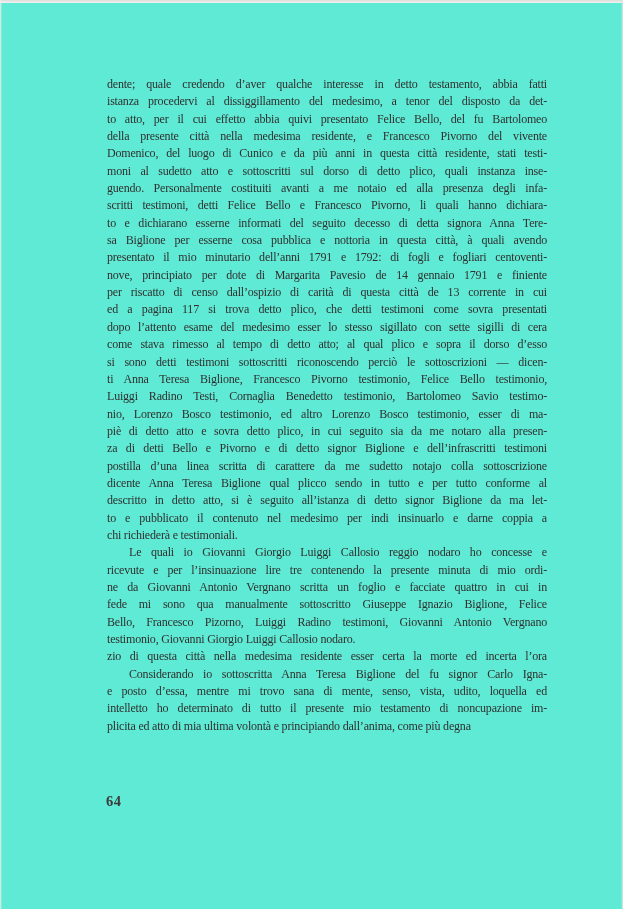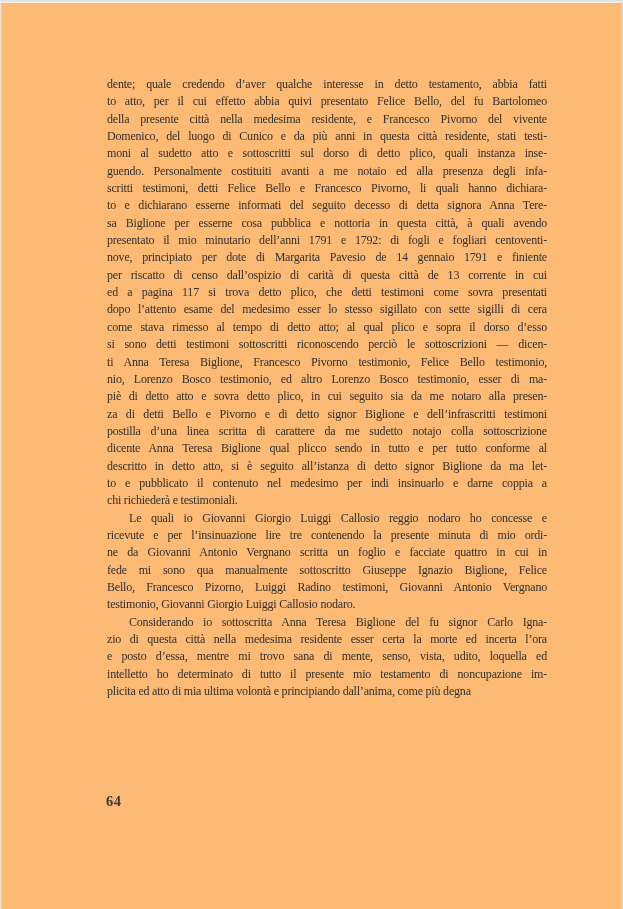--- a/index.html
+++ b/index.html
@@ -5,21 +5,21 @@
   html, body {
     margin: 0;
     padding: 0;
     background: #e9e9e7;
   }
   .page {
     position: relative;
     width: 623px;
     height: 909px;
     margin: 0 auto;
-    background: #fdba74;
+    background: #5eead4;
     overflow: hidden;
     font-family: "Liberation Serif", "DejaVu Serif", serif;
   }
   .scan-edge-top {
     position: absolute;
     top: 0; left: 0;
     width: 100%; height: 3px;
     background: linear-gradient(#dcdcda, #f2f2f0);
   }
   .scan-edge-right {
@@ -69,51 +69,53 @@
 </head>
 <body>
 
 <div class="page">
   <div class="scan-edge-top"></div>
   <div class="scan-edge-left"></div>
   <div class="scan-edge-right"></div>
 
   <div class="text-block">
       <div class="line">dente; quale credendo d’aver qualche interesse in detto testamento, abbia fatti</div>
+      <div class="line">istanza procedervi al dissiggillamento del medesimo, a tenor del disposto da det-</div>
       <div class="line">to atto, per il cui effetto abbia quivi presentato Felice Bello, del fu Bartolomeo</div>
       <div class="line">della presente città nella medesima residente, e Francesco Pivorno del vivente</div>
       <div class="line">Domenico, del luogo di Cunico e da più anni in questa città residente, stati testi-</div>
       <div class="line">moni al sudetto atto e sottoscritti sul dorso di detto plico, quali instanza inse-</div>
       <div class="line">guendo. Personalmente costituiti avanti a me notaio ed alla presenza degli infa-</div>
       <div class="line">scritti testimoni, detti Felice Bello e Francesco Pivorno, li quali hanno dichiara-</div>
       <div class="line">to e dichiarano esserne informati del seguito decesso di detta signora Anna Tere-</div>
       <div class="line">sa Biglione per esserne cosa pubblica e nottoria in questa città, à quali avendo</div>
       <div class="line">presentato il mio minutario dell’anni 1791 e 1792: di fogli e fogliari centoventi-</div>
       <div class="line">nove, principiato per dote di Margarita Pavesio de 14 gennaio 1791 e finiente</div>
       <div class="line">per riscatto di censo dall’ospizio di carità di questa città de 13 corrente in cui</div>
       <div class="line">ed a pagina 117 si trova detto plico, che detti testimoni come sovra presentati</div>
       <div class="line">dopo l’attento esame del medesimo esser lo stesso sigillato con sette sigilli di cera</div>
       <div class="line">come stava rimesso al tempo di detto atto; al qual plico e sopra il dorso d’esso</div>
       <div class="line">si sono detti testimoni sottoscritti riconoscendo perciò le sottoscrizioni — dicen-</div>
       <div class="line">ti Anna Teresa Biglione, Francesco Pivorno testimonio, Felice Bello testimonio,</div>
+      <div class="line">Luiggi Radino Testi, Cornaglia Benedetto testimonio, Bartolomeo Savio testimo-</div>
       <div class="line">nio, Lorenzo Bosco testimonio, ed altro Lorenzo Bosco testimonio, esser di ma-</div>
       <div class="line">piè di detto atto e sovra detto plico, in cui seguito sia da me notaro alla presen-</div>
       <div class="line">za di detti Bello e Pivorno e di detto signor Biglione e dell’infrascritti testimoni</div>
       <div class="line">postilla d’una linea scritta di carattere da me sudetto notajo colla sottoscrizione</div>
       <div class="line">dicente Anna Teresa Biglione qual plicco sendo in tutto e per tutto conforme al</div>
       <div class="line">descritto in detto atto, si è seguito all’istanza di detto signor Biglione da ma let-</div>
       <div class="line">to e pubblicato il contenuto nel medesimo per indi insinuarlo e darne coppia a</div>
       <div class="line last">chi richiederà e testimoniali.</div>
       <div class="line indent">Le quali io Giovanni Giorgio Luiggi Callosio reggio nodaro ho concesse e</div>
       <div class="line">ricevute e per l’insinuazione lire tre contenendo la presente minuta di mio ordi-</div>
       <div class="line">ne da Giovanni Antonio Vergnano scritta un foglio e facciate quattro in cui in</div>
       <div class="line">fede mi sono qua manualmente sottoscritto Giuseppe Ignazio Biglione, Felice</div>
       <div class="line">Bello, Francesco Pizorno, Luiggi Radino testimoni, Giovanni Antonio Vergnano</div>
       <div class="line last">testimonio, Giovanni Giorgio Luiggi Callosio nodaro.</div>
+      <div class="line">zio di questa città nella medesima residente esser certa la morte ed incerta l’ora</div>
       <div class="line indent">Considerando io sottoscritta Anna Teresa Biglione del fu signor Carlo Igna-</div>
-      <div class="line">zio di questa città nella medesima residente esser certa la morte ed incerta l’ora</div>
       <div class="line">e posto d’essa, mentre mi trovo sana di mente, senso, vista, udito, loquella ed</div>
       <div class="line">intelletto ho determinato di tutto il presente mio testamento di noncupazione im-</div>
       <div class="line last">plicita ed atto di mia ultima volontà e principiando dall’anima, come più degna</div>
     </div>
 
   <div class="page-number">64</div>
 </div>
 
 </body></html>

